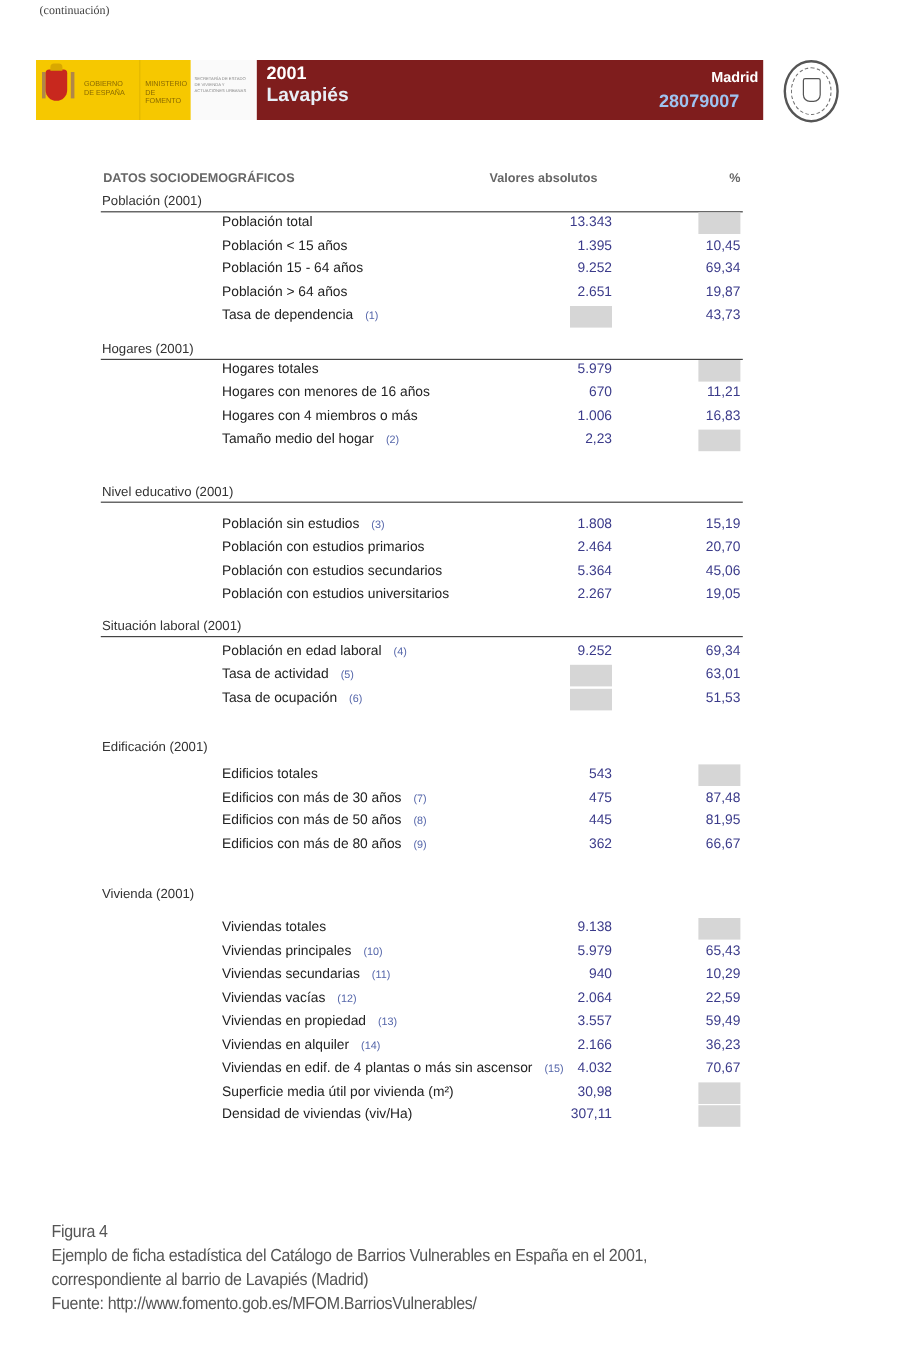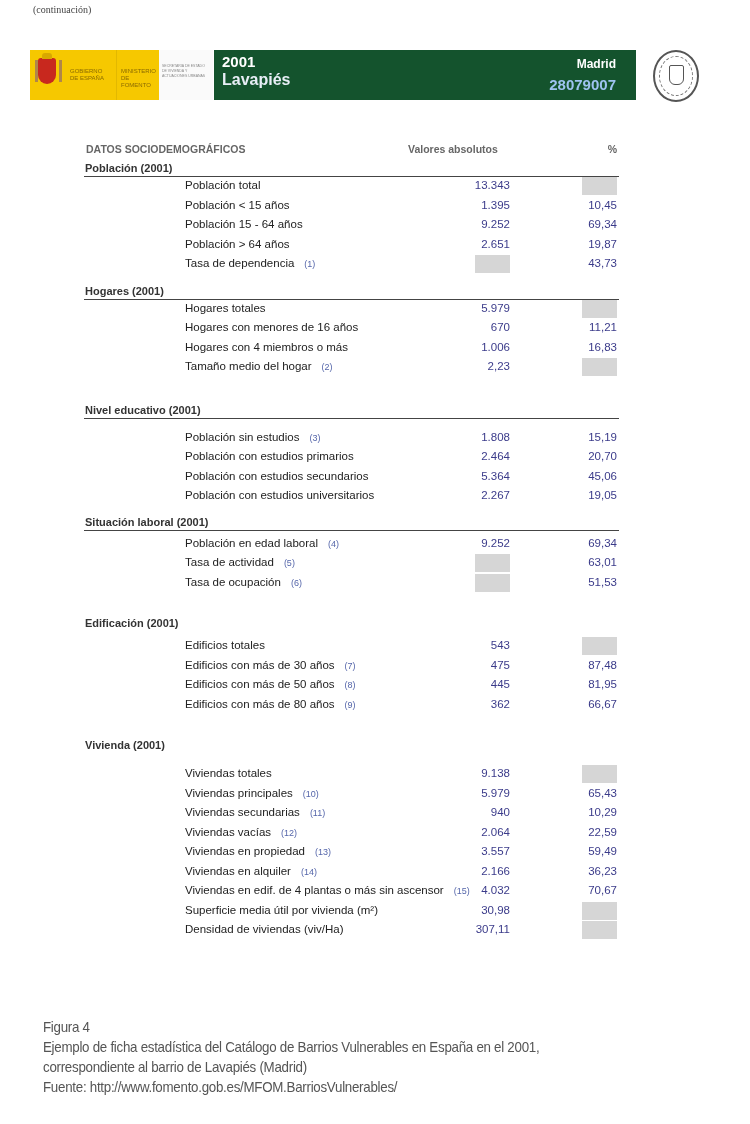--- a/index.html
+++ b/index.html
@@ -11,37 +11,37 @@
   
   .banner { position: absolute; left: 30px; top: 50px; width: 606px; height: 50px; }
   .logo-yellow { position: absolute; left: 0; top: 0; width: 128px; height: 50px; background: #f6c800; }
   .logo-yellow2 { position: absolute; left: 86px; top: 0; width: 42px; height: 50px; background: #f6c800; border-left: 1px solid #e3b800; }
   .shield { position: absolute; left: 8px; top: 8px; width: 18px; height: 26px; background: #c8281e; border-radius: 3px 3px 9px 9px; }
   .shield::before { content: ""; position: absolute; left: 4px; top: -5px; width: 10px; height: 6px; background: #d9a800; border-radius: 3px 3px 0 0; }
   .pillar { position: absolute; top: 10px; width: 3px; height: 22px; background: #b0864a; }
   .logo-txt { position: absolute; font-size: 6px; line-height: 7px; color: #8a6a00; text-transform: uppercase; }
   .logo-grey { position: absolute; left: 129px; top: 0; width: 54px; height: 50px; background: #fafafa; }
   .logo-grey .logo-txt { color: #888; font-size: 3.5px; line-height: 5px; left: 3px; top: 14px; }
-  .navy { position: absolute; left: 184px; top: 0; width: 422px; height: 50px; background: #14532d; color: #fff; }
+  .navy { position: absolute; left: 184px; top: 0; width: 422px; height: 50px; background: #7f1d1d; color: #fff; }
   .year { position: absolute; left: 8px; top: 3px; font-size: 15px; font-weight: bold; }
   .barrio { position: absolute; left: 8px; top: 21px; font-size: 16px; font-weight: bold; color: #e8eef6; }
-  .city { position: absolute; right: 20px; top: 7px; font-size: 12px; font-weight: bold; }
+  .city { position: absolute; right: 4px; top: 7px; font-size: 12px; font-weight: bold; }
   .code { position: absolute; right: 20px; top: 26px; font-size: 15px; font-weight: bold; color: #9fc3f0; }
   .seal { position: absolute; left: 653px; top: 50px; width: 42px; height: 48px; border: 2px solid #555; border-radius: 50%; background: #fff; }
   .seal::before { content: ""; position: absolute; left: 4px; top: 4px; right: 4px; bottom: 4px; border: 1px dashed #777; border-radius: 50%; }
   .seal::after { content: ""; position: absolute; left: 14px; top: 13px; width: 13px; height: 18px; border: 1.5px solid #555; border-radius: 2px 2px 6px 6px; }
 
   
   .table { position: absolute; left: 84px; top: 140px; width: 535px; font-size: 11.5px; }
   .thead { position: relative; height: 20px; color: #666; font-size: 10.5px; font-weight: bold; }
   .thead .c1 { position: absolute; left: 2px; top: 3px; text-align: right; }
   .thead .c2 { position: absolute; left: 324px; top: 3px; }
   .thead .c3 { position: absolute; right: 2px; top: 3px; }
   .section { position: relative; }
-  .sec-title { font-weight: bold; color: #333; font-size: 11px; padding-left: 1px; height: 16px; line-height: 16px; }
+  .sec-title { font-weight: normal; color: #333; font-size: 11px; padding-left: 1px; height: 16px; line-height: 16px; }
   .sec-title.rule { border-bottom: 1px solid #444; }
   .row { position: relative; height: 19.5px; }
   .row .lbl { position: absolute; left: 65px; top: 2px; color: #222; white-space: nowrap; padding-left: 36px; }
   .row .note { color: #5566aa; font-size: 9px; margin-left: 10px; }
   .row .abs { position: absolute; right: 109px; top: 2px; color: #3b3b8a; text-align: left; }
   .row .pct { position: absolute; right: 2px; top: 2px; color: #3b3b8a; text-align: right; }
   .gray { position: absolute; background: #d6d6d6; height: 18px; }
   .gray.pct-box { right: 2px; width: 35px; top: 0; }
   .gray.abs-box { right: 109px; width: 35px; top: 0; }
 

